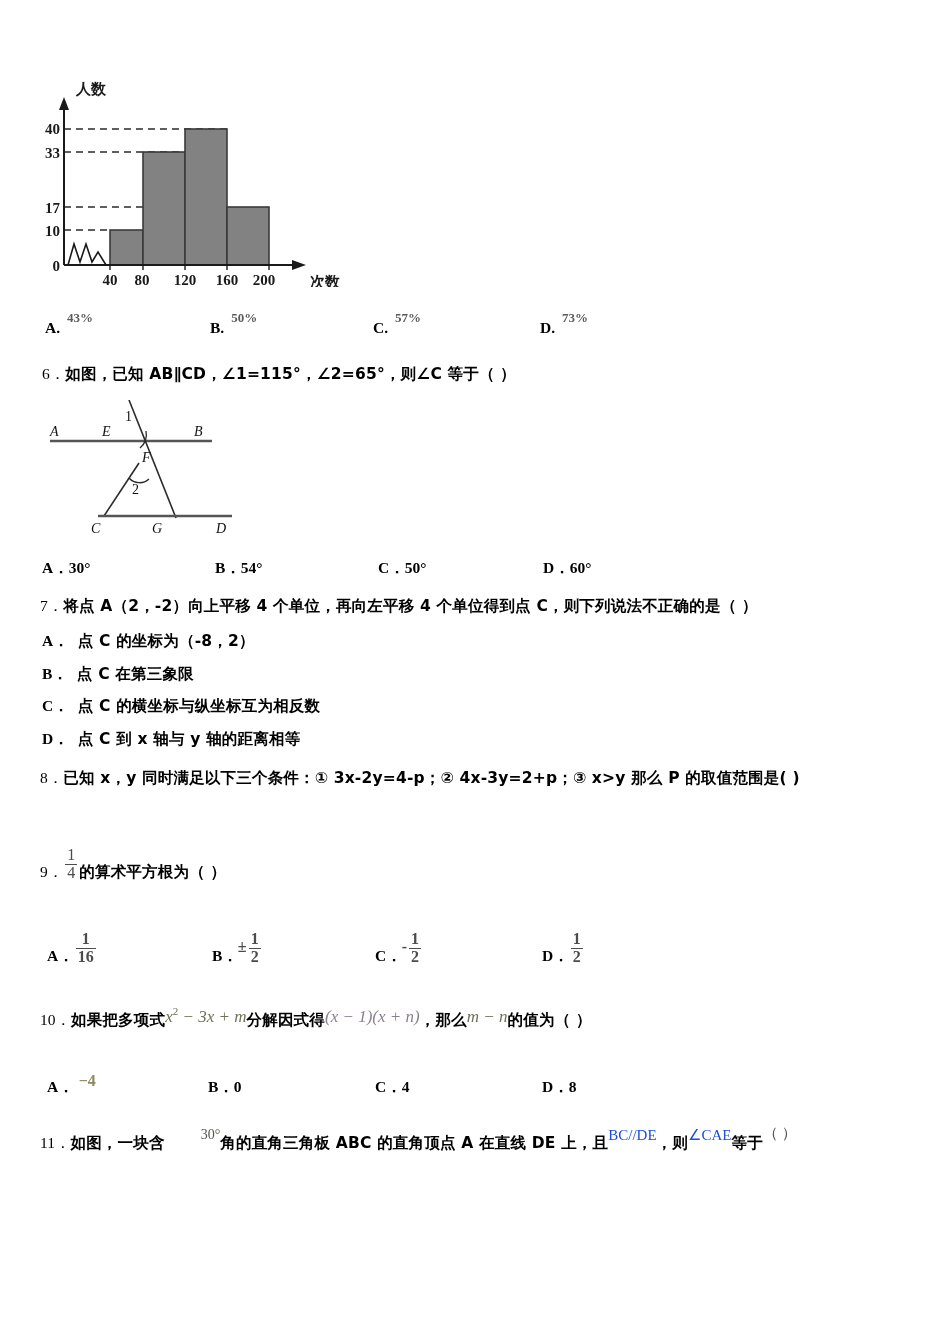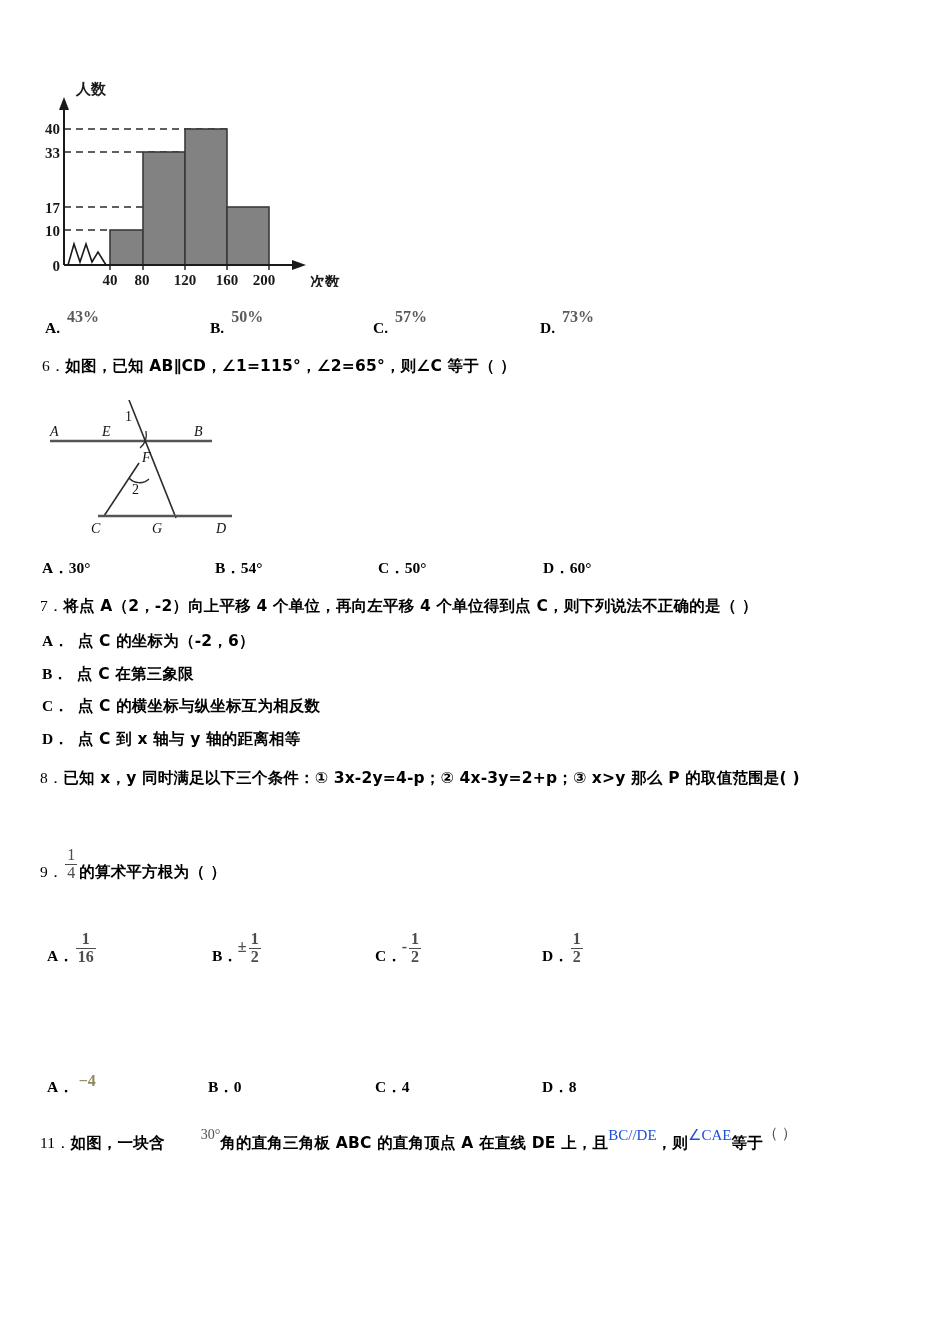--- a/index.html
+++ b/index.html
@@ -59,36 +59,36 @@
     height: 34px;
   }
   #q5-options .opt {
     position: absolute;
     bottom: 0;
     white-space: nowrap;
   }
   #q5-options .opt .opt-letter { vertical-align: baseline; }
   #q5-options .opt .val {
     font-family: "Liberation Serif", serif;
-    font-size: 16px;
+    font-size: 13px;
     color: #5b5b5b;
     position: relative;
     top: -11px;
     left: 7px;
   }
   #q5-opt-a { left: 5px; }
   #q5-opt-b { left: 170px; }
   #q5-opt-c { left: 333px; }
   #q5-opt-d { left: 500px; }
 
   
   #q6-stem {
     position: absolute;
     left: 42px;
-    top: 356px;
+    top: 364px;
     white-space: nowrap;
   }
   #geo-figure {
     position: absolute;
     left: 36px;
     top: 400px;
     width: 250px;
     height: 145px;
   }
   #q6-options {
@@ -377,21 +377,21 @@
       <span>D．</span><span>60°</span>
     </span>
   </div>
 
   <div id="q7-stem">
     <span class="qnum">7．</span><span class="cn">将点 A（2，-2）向上平移 4 个单位，再向左平移 4 个单位得到点 C，则下列说法不正确的是（        ）</span>
   </div>
 
   <div id="q7-options">
     <div class="subopt">
-      <span class="opt-letter lbl">A．</span><span class="cn">点 C 的坐标为（-2，6）</span>
+      <span class="opt-letter lbl">A．</span><span class="cn">点 C 的坐标为（-8，2）</span>
     </div>
     <div class="subopt">
       <span class="opt-letter lbl">B．</span><span class="cn">点 C 在第三象限</span>
     </div>
     <div class="subopt">
       <span class="opt-letter lbl">C．</span><span class="cn">点 C 的横坐标与纵坐标互为相反数</span>
     </div>
     <div class="subopt">
       <span class="opt-letter lbl">D．</span><span class="cn">点 C 到 x 轴与 y 轴的距离相等</span>
     </div>
@@ -414,20 +414,23 @@
       <span class="opt-letter">B．</span><span class="signpfx">±</span><span class="frac"><span class="num">1</span><span class="den">2</span></span>
     </div>
     <div class="opt" id="q9-opt-c">
       <span class="opt-letter">C．</span><span class="signpfx">-</span><span class="frac"><span class="num">1</span><span class="den">2</span></span>
     </div>
     <div class="opt" id="q9-opt-d">
       <span class="opt-letter">D．</span><span class="frac"><span class="num">1</span><span class="den">2</span></span>
     </div>
   </div>
 
+  <div id="q10-stem">
+    <span class="qnum">10．</span><span class="cn">如果把多项式</span><span class="mathexp m-olive"><span>x</span><sup>2</sup><span> − 3x + m</span></span><span class="cn">分解因式得</span><span class="mathexp m-mauve">(x − 1)(x + n)</span><span class="cn">，那么</span><span class="mathexp m-olive">m − n</span><span class="cn">的值为（      ）</span>
+  </div>
 
   <div id="q10-options" class="optrow">
     <div class="opt" id="q10-opt-a">
       <span class="opt-letter">A．</span><span class="neg4">−4</span>
     </div>
     <div class="opt" id="q10-opt-b">
       <span class="opt-letter">B．</span><span class="opt-letter">0</span>
     </div>
     <div class="opt" id="q10-opt-c">
       <span class="opt-letter">C．</span><span class="opt-letter">4</span>

